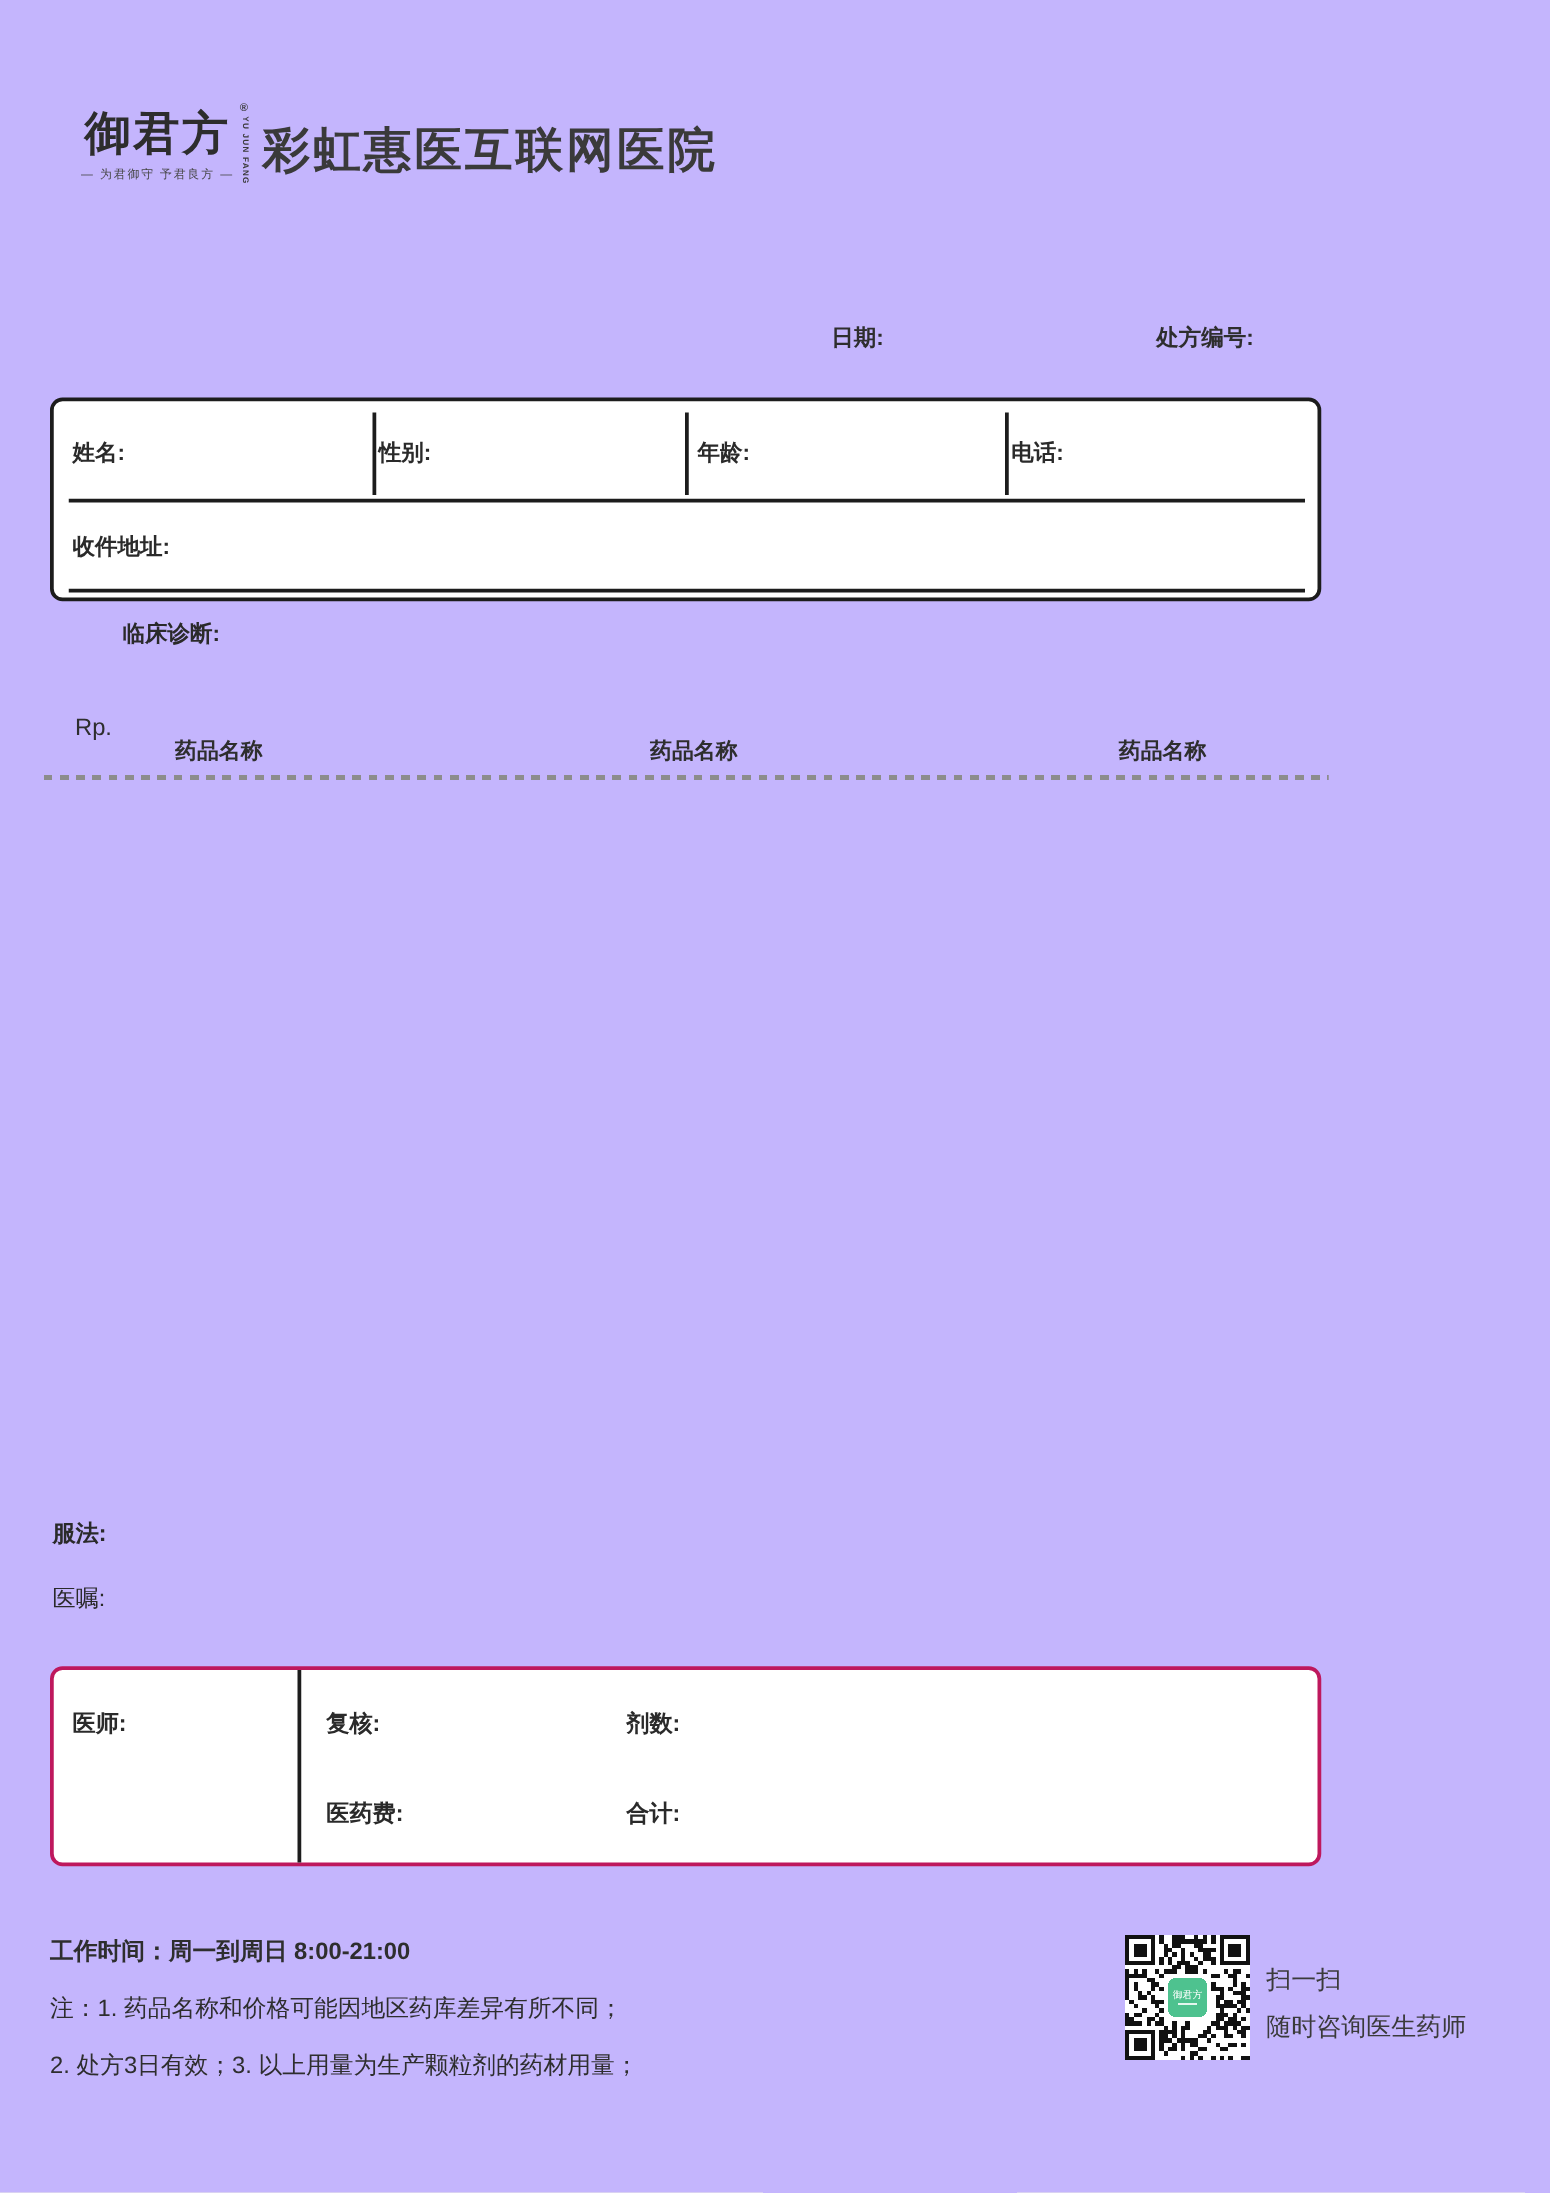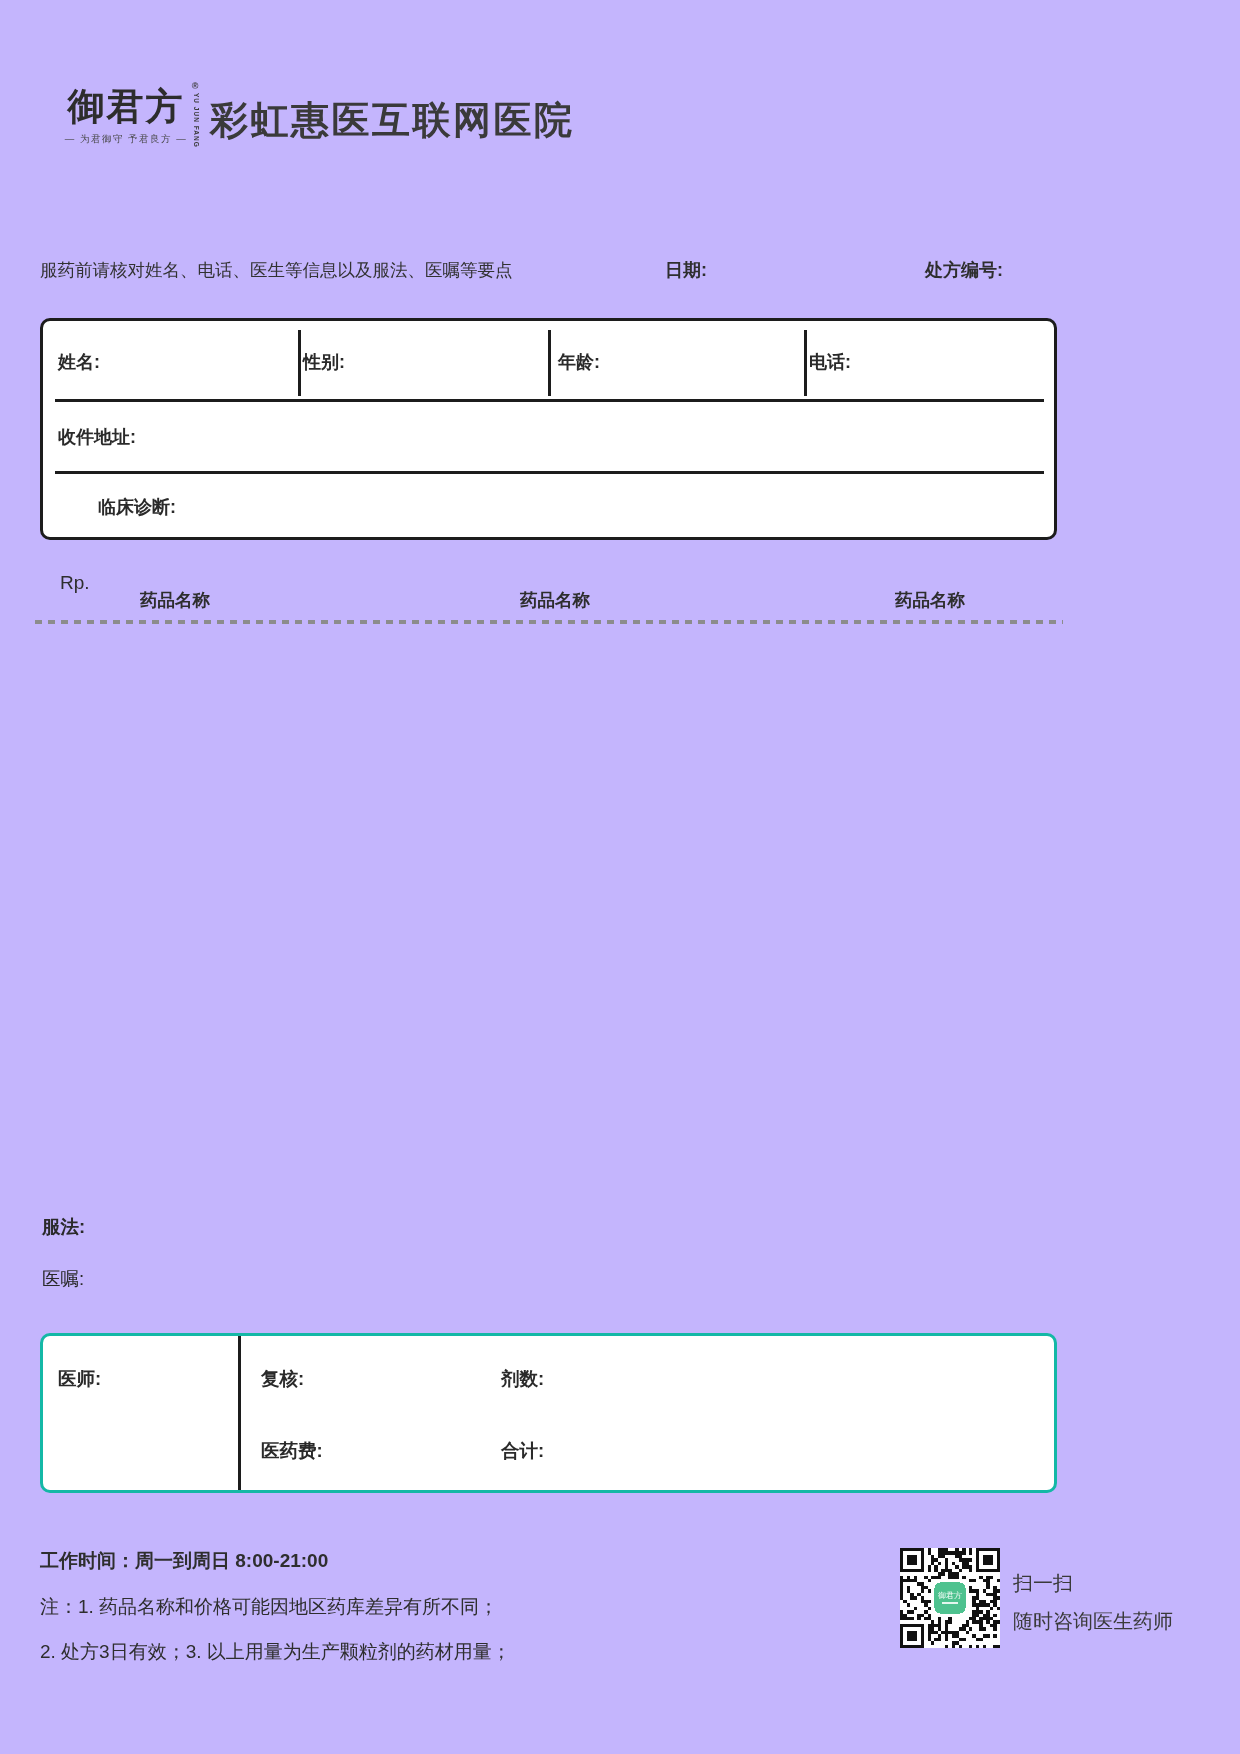--- a/index.html
+++ b/index.html
@@ -43,21 +43,21 @@
   }
 
   
   .notice-row { position:absolute; left:0; top:258px; width:100%; height:26px; }
   .notice-text { position:absolute; left:40px; font-size:17.5px; color:#323232; }
   .date-label { position:absolute; left:665px; font-size:18px; font-weight:600; color:#2e2e2e; }
   .rxno-label { position:absolute; left:925px; font-size:18px; font-weight:600; color:#2e2e2e; }
 
   
   .patient-box {
-    position:absolute; left:40px; top:318px; width:1017px; height:222px;
+    position:absolute; left:40px; top:318px; width:1017px; height:163px;
     border:3px solid #1c1c1c; border-radius:10px; background:#fff;
   }
   .pb-label { position:absolute; font-size:18px; font-weight:600; color:#2a2a2a; }
   .pb-name  { left:15px;  top:29px; }
   .pb-sex   { left:260px; top:29px; }
   .pb-age   { left:515px; top:29px; }
   .pb-phone { left:766px; top:29px; }
   .pb-vdiv { position:absolute; top:9px; width:2.5px; height:66px; background:#1c1c1c; }
   .pb-vdiv.v1 { left:255px; } .pb-vdiv.v2 { left:505px; } .pb-vdiv.v3 { left:761px; }
   .pb-hline { position:absolute; left:12px; width:calc(100% - 22px); height:2.5px; background:#1c1c1c; }
@@ -76,21 +76,21 @@
     background:repeating-linear-gradient(90deg,#8c8c8c 0 7px, transparent 7px 13px);
   }
 
   
   .usage-method { position:absolute; left:42px; top:1214px; font-size:18.5px; font-weight:600; color:#2a2a2a; }
   .usage-advice { position:absolute; left:42px; top:1266px; font-size:18.5px; font-weight:400; color:#2a2a2a; }
 
   
   .signoff-box {
     position:absolute; left:40px; top:1333px; width:1017px; height:160px;
-    border:3px solid #14b8a6; border-radius:10px; background:#fff;
+    border:3px solid #be185d; border-radius:10px; background:#fff;
   }
   .so-vdiv { position:absolute; left:195px; top:0; width:2.5px; height:100%; background:#1c1c1c; }
   .so-label { position:absolute; font-size:18.5px; font-weight:600; color:#2a2a2a; }
   .so-doctor { left:15px;  top:30px; }
   .so-review { left:218px; top:30px; }
   .so-doses  { left:458px; top:30px; }
   .so-fee    { left:218px; top:102px; }
   .so-total  { left:458px; top:102px; }
 
   
@@ -115,21 +115,20 @@
       <span class="logo-side">
         <span class="logo-reg">®</span>
         <span class="logo-vertical">YU JUN FANG</span>
       </span>
     </div>
     <div class="logo-tagline">— 为君御守 予君良方 —</div>
   </div>
   <div class="hospital-title">彩虹惠医互联网医院</div>
 
   <div class="notice-row">
-    <span class="notice-text">服药前请核对姓名、电话、医生等信息以及服法、医嘱等要点</span>
     <span class="date-label">日期:</span>
     <span class="rxno-label">处方编号:</span>
   </div>
 
   <div class="patient-box">
     <span class="pb-label pb-name">姓名:</span>
     <span class="pb-label pb-sex">性别:</span>
     <span class="pb-label pb-age">年龄:</span>
     <span class="pb-label pb-phone">电话:</span>
     <div class="pb-vdiv v1"></div>

